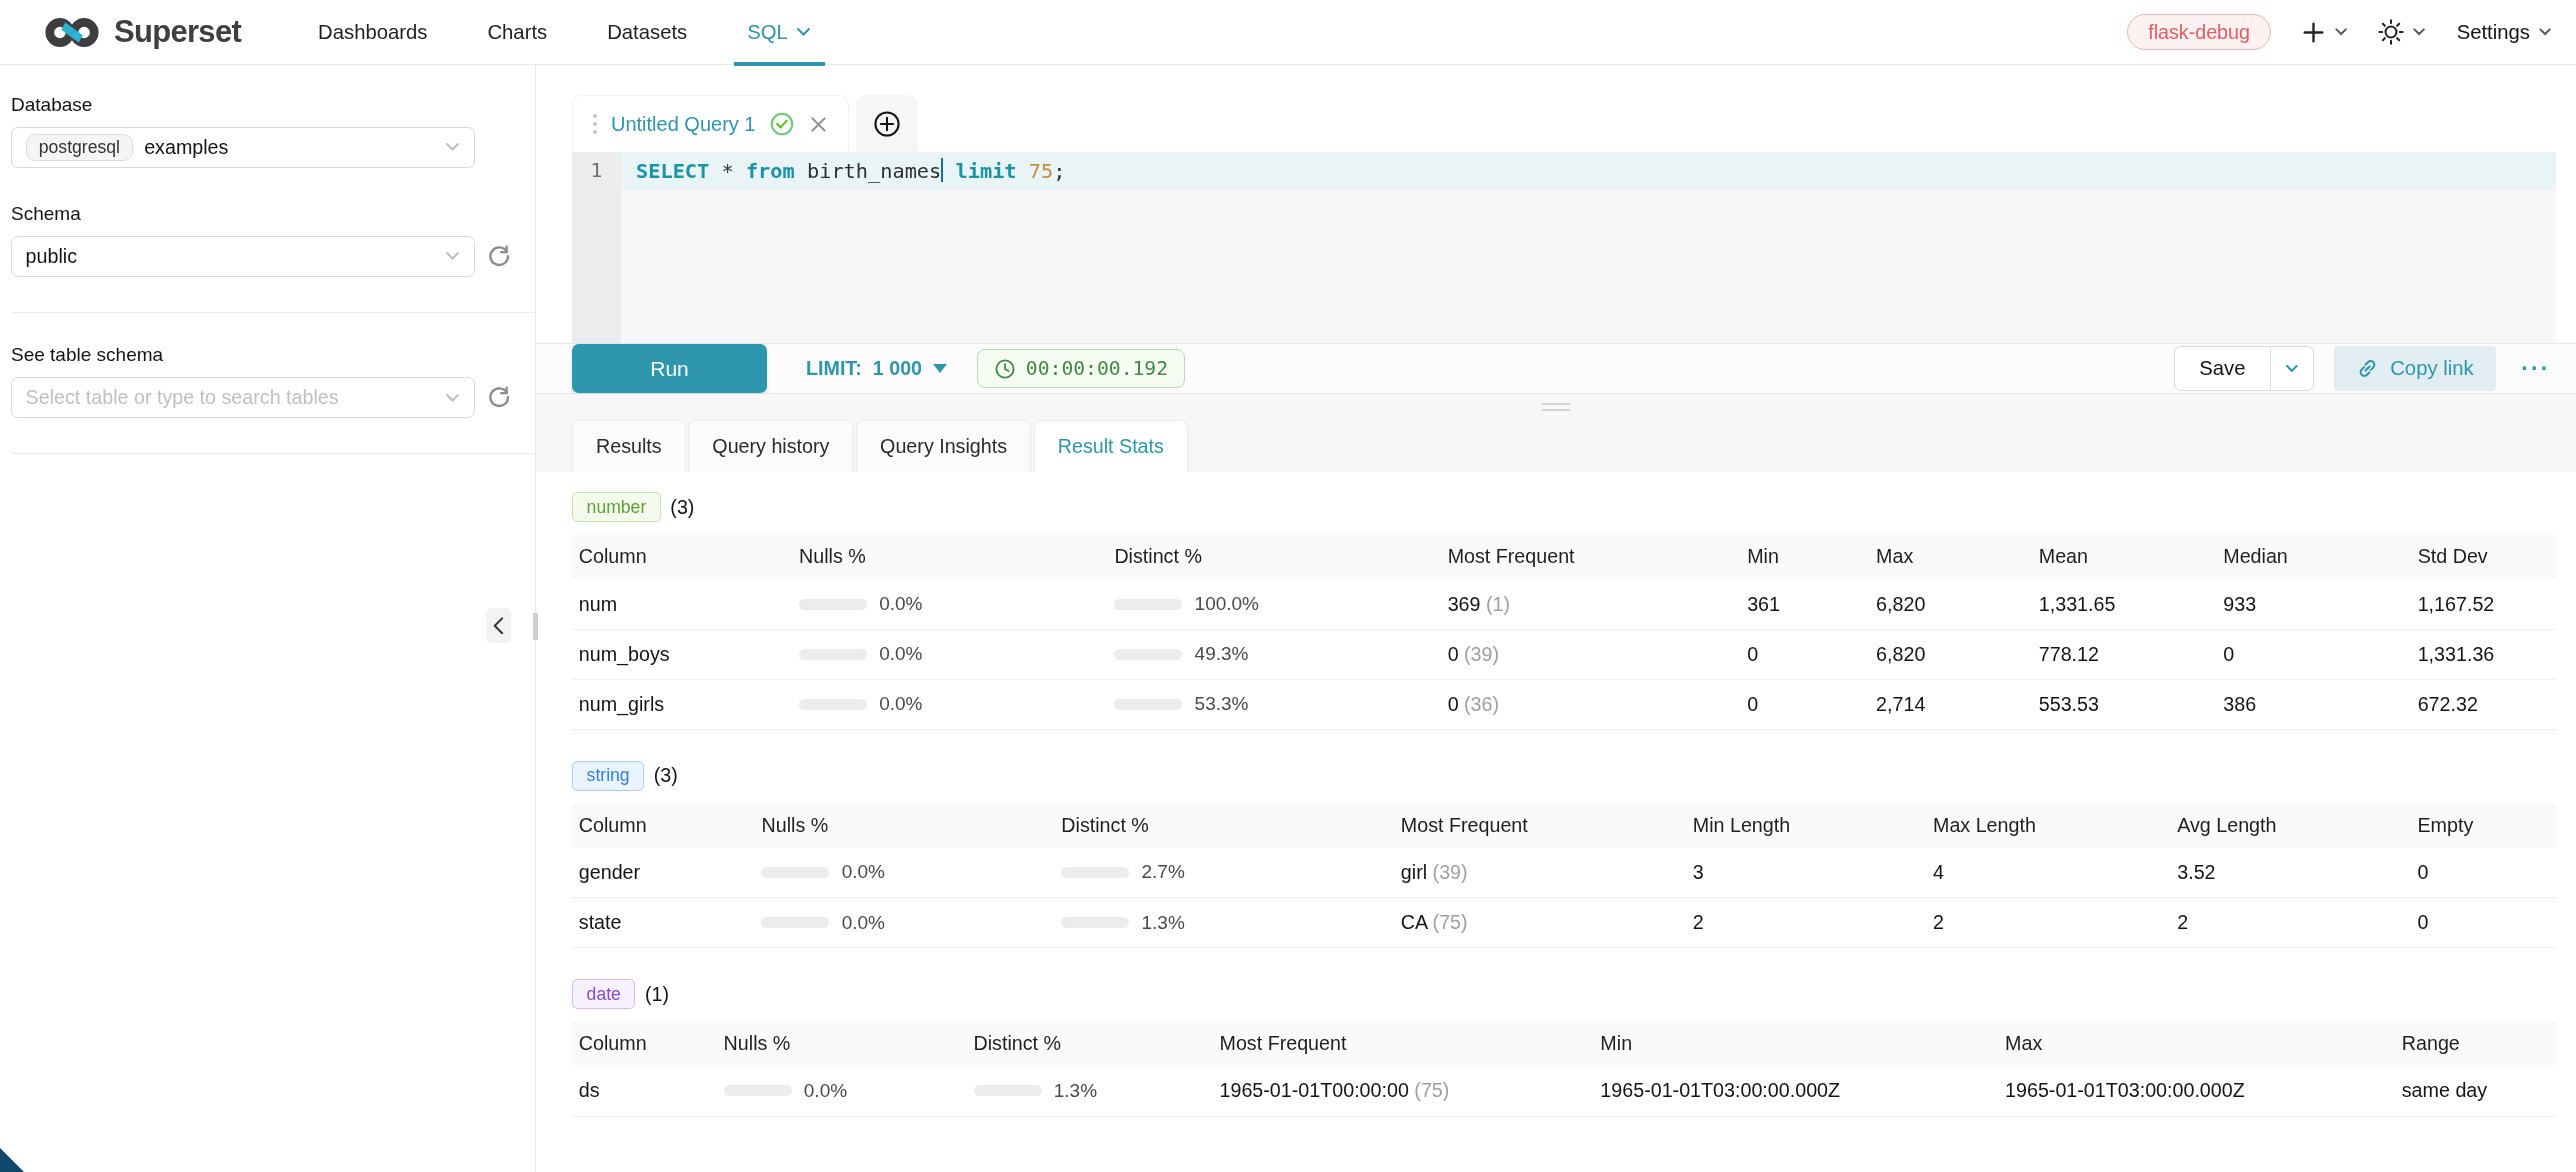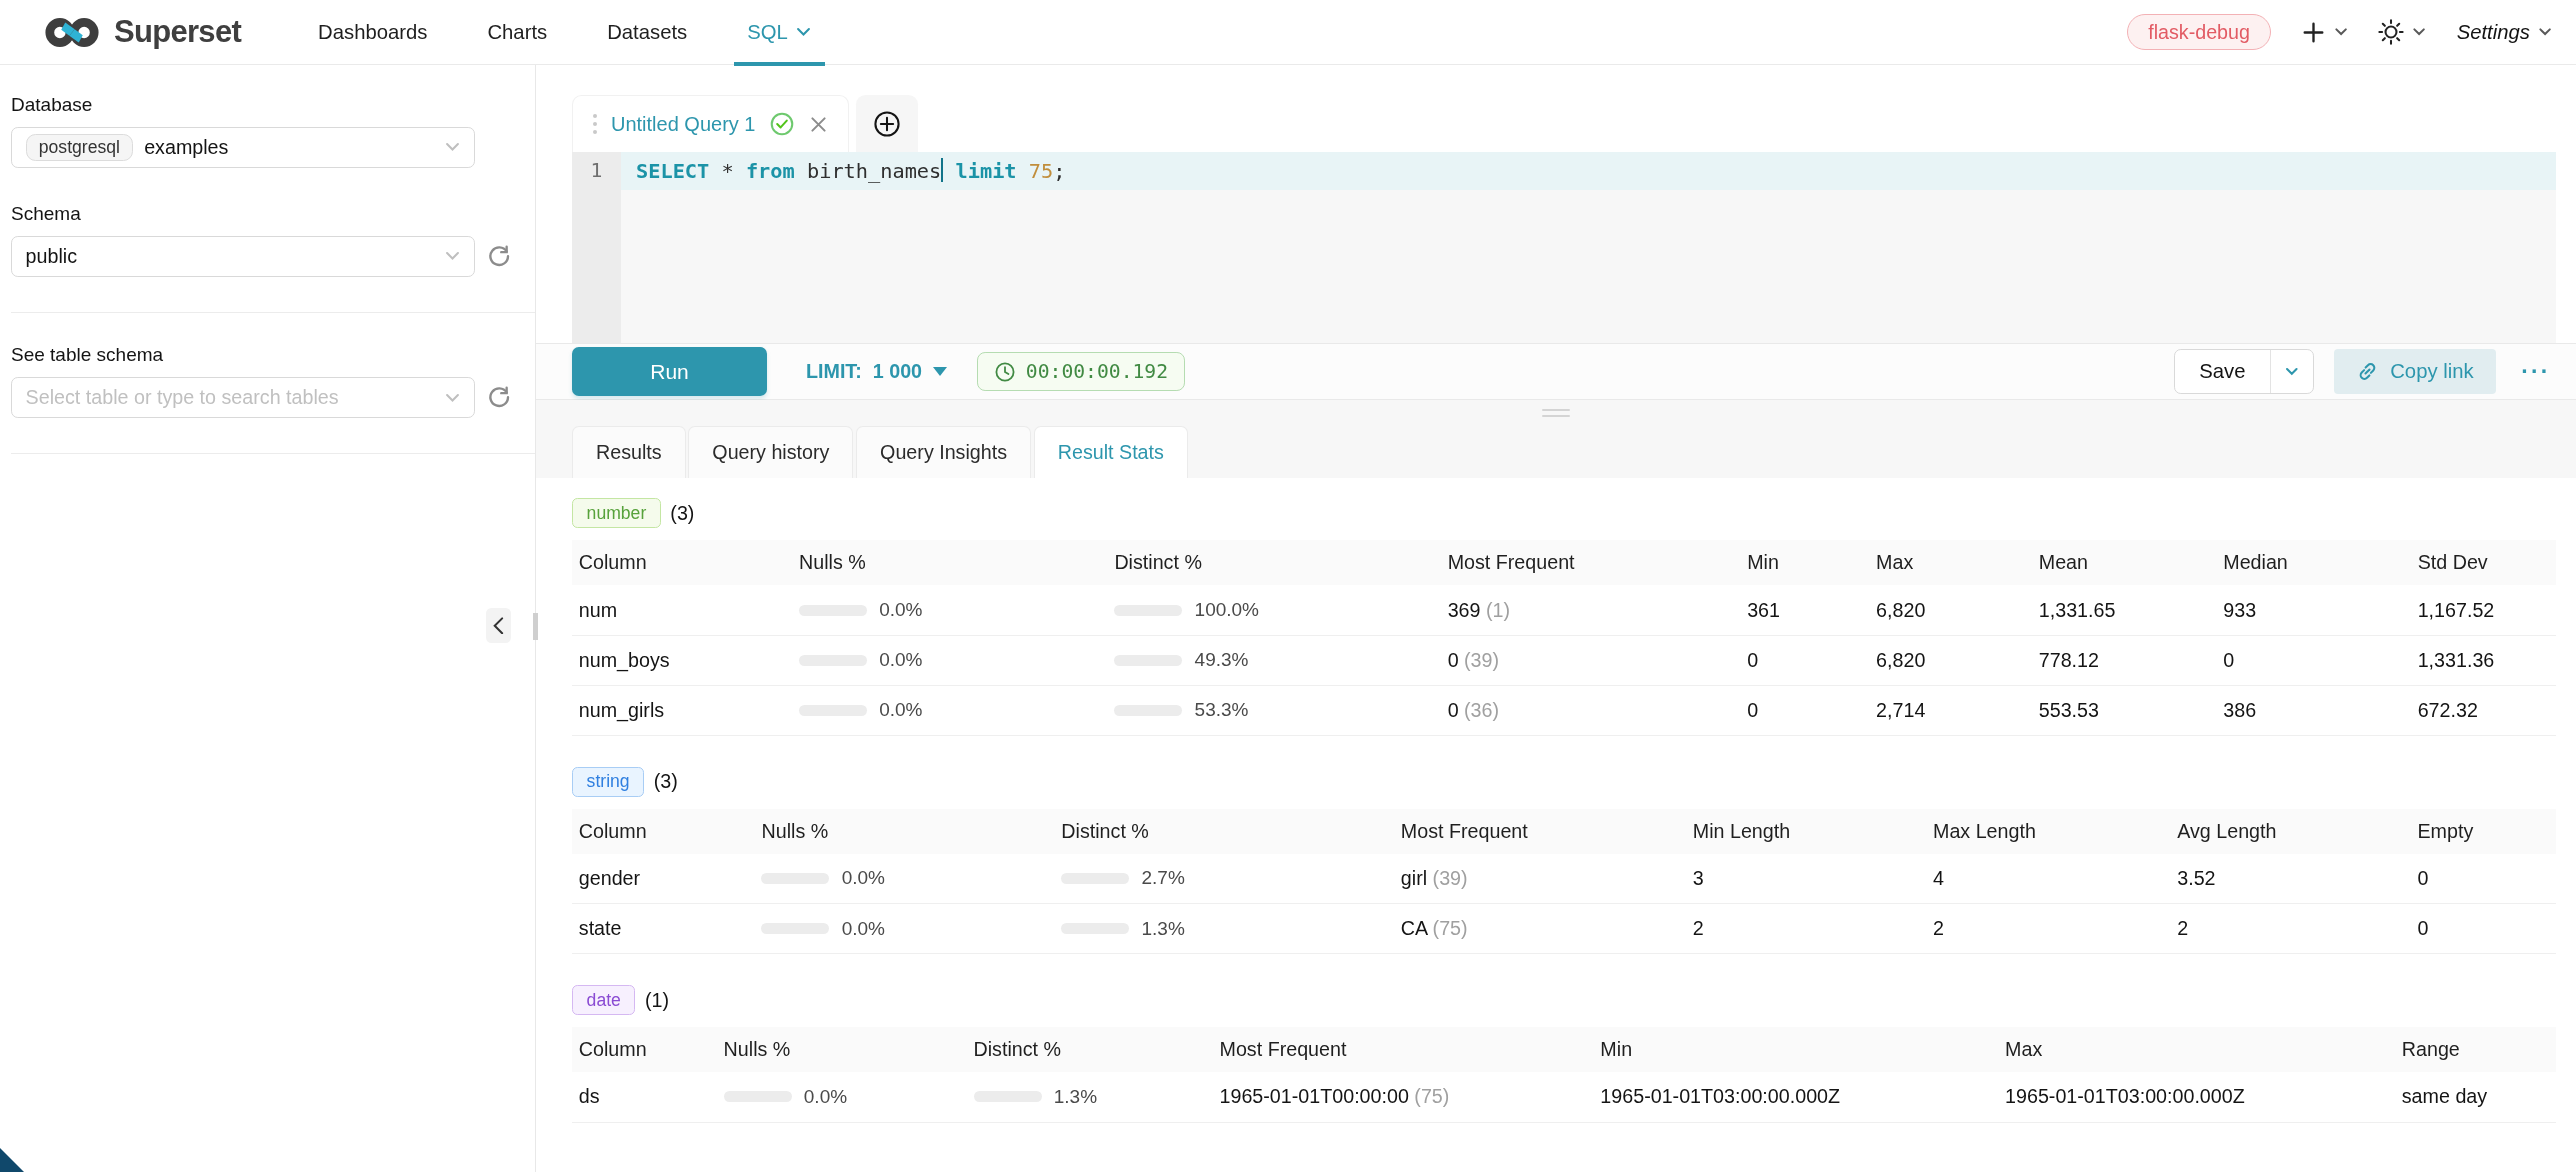--- a/index.html
+++ b/index.html
@@ -15,21 +15,21 @@
   .nav-menu { display:flex; align-items:center; margin-left:47px; height:65px; }
   .nav-item { display:flex; align-items:center; gap:8.1px; font-size:20.3px; color:#1f1f1f;
     padding:0 30px; height:65px; position:relative; cursor:pointer; }
   .nav-item.active { color:#2d96ad;text-align:center; }
   .nav-item.active::after { content:""; position:absolute; left:16.3px; right:16.3px; bottom:-1.4px;
     height:4.1px; background:#2d96ad; }
   .nav-right { margin-left:auto; display:flex; align-items:center; gap:31px; }
   .env-badge { font-size:19.7px; color:#e25b64; background:#fdf1f1; border:1.4px solid #f3b1b5;
     border-radius:678px; padding:5.4px 20.3px; }
   .icon-group { display:flex; align-items:center; gap:9.5px; cursor:pointer; }
-  .settings { display:flex; align-items:center; gap:9.5px; font-size:20.3px; cursor:pointer;font-style:italic; }
+  .settings { display:flex; align-items:center; gap:9.5px; font-size:20.3px; cursor:pointer; }
   .chev { color:#595959; }
 
   
   .app-body { display:flex; height:1107px; }
   .sidebar { width:536px; flex:0 0 536px; border-right:1.4px solid #e8e8e8; padding:28.5px 0 0 11px;
     position:relative; background:#fff; }
   .field-label { font-size:19px; margin-bottom:11px; color:#141414; }
   .field-row { display:flex; align-items:center; gap:12.2px; margin-bottom:35px; }
   .select { width:464px; height:41px; border:1.4px solid #d9d9d9; border-radius:6.8px;
     display:flex; align-items:center; padding:0 13.6px; background:#fff; cursor:pointer; }
@@ -64,21 +64,21 @@
     font-size:19.7px; color:#6f6f6f; text-align:center; line-height:38px; }
   .code-area { flex:1; cursor:text; }
   .code-line { height:38px; line-height:38px; background:#e8f4f6; padding-left:15px;
     font-family:"DejaVu Sans Mono", monospace; font-size:20.3px; white-space:pre; }
   .tok-kw { color:#1b93a7; font-weight:bold; }
   .tok-num { color:#c18e3c; }
   .tok-pl { color:#2f2f2f; }
   .caret { display:inline-block; width:2px; height:24.4px; background:#11748a; vertical-align:-4.1px; }
 
   
-  .toolbar { margin-top:0; height:57px; border-top:1.4px solid #e9e9e9; border-bottom:1.4px solid #e9e9e9;
+  .toolbar { margin-top:0; height:51px; border-top:1.4px solid #e9e9e9; border-bottom:1.4px solid #e9e9e9;
     background:#fcfcfc; display:flex; align-items:center; padding:0 20.3px 0 36px; }
   .run-btn { width:195px; height:49px; background:#2d96ad; color:#fff; font-size:21px;
     border:none; border-radius:6.8px; cursor:pointer; box-shadow:0 2.7px 4.1px rgba(45,150,173,.18); }
   .limit { display:flex; align-items:center; gap:11px; margin-left:39px; color:#2d96ad;
     font-size:19.7px; font-weight:600; cursor:pointer; }
   .limit-caret { width:0; height:0; border-left:7.5px solid transparent; border-right:7.5px solid transparent;
     border-top:9.5px solid #2d96ad; }
   .timer { display:flex; align-items:center; gap:9.5px; margin-left:30px; height:39px; padding:0 16.3px;
     border:1.4px solid #b5dcb1; background:#f6fcf2; border-radius:8.1px; color:#418a43;
     font-family:"DejaVu Sans Mono", monospace; font-size:19.7px; }

